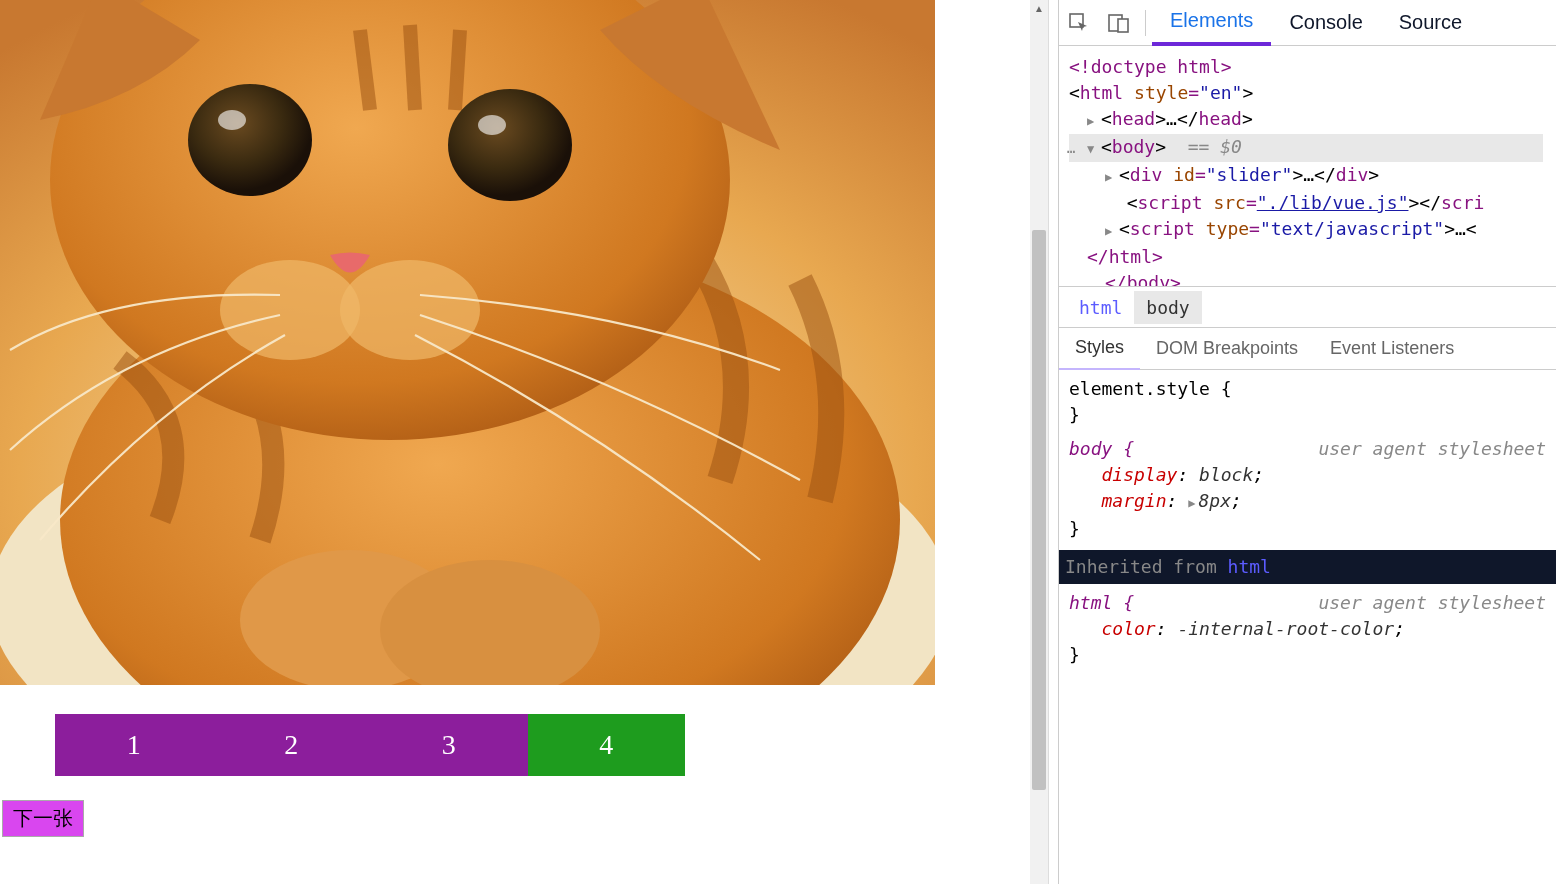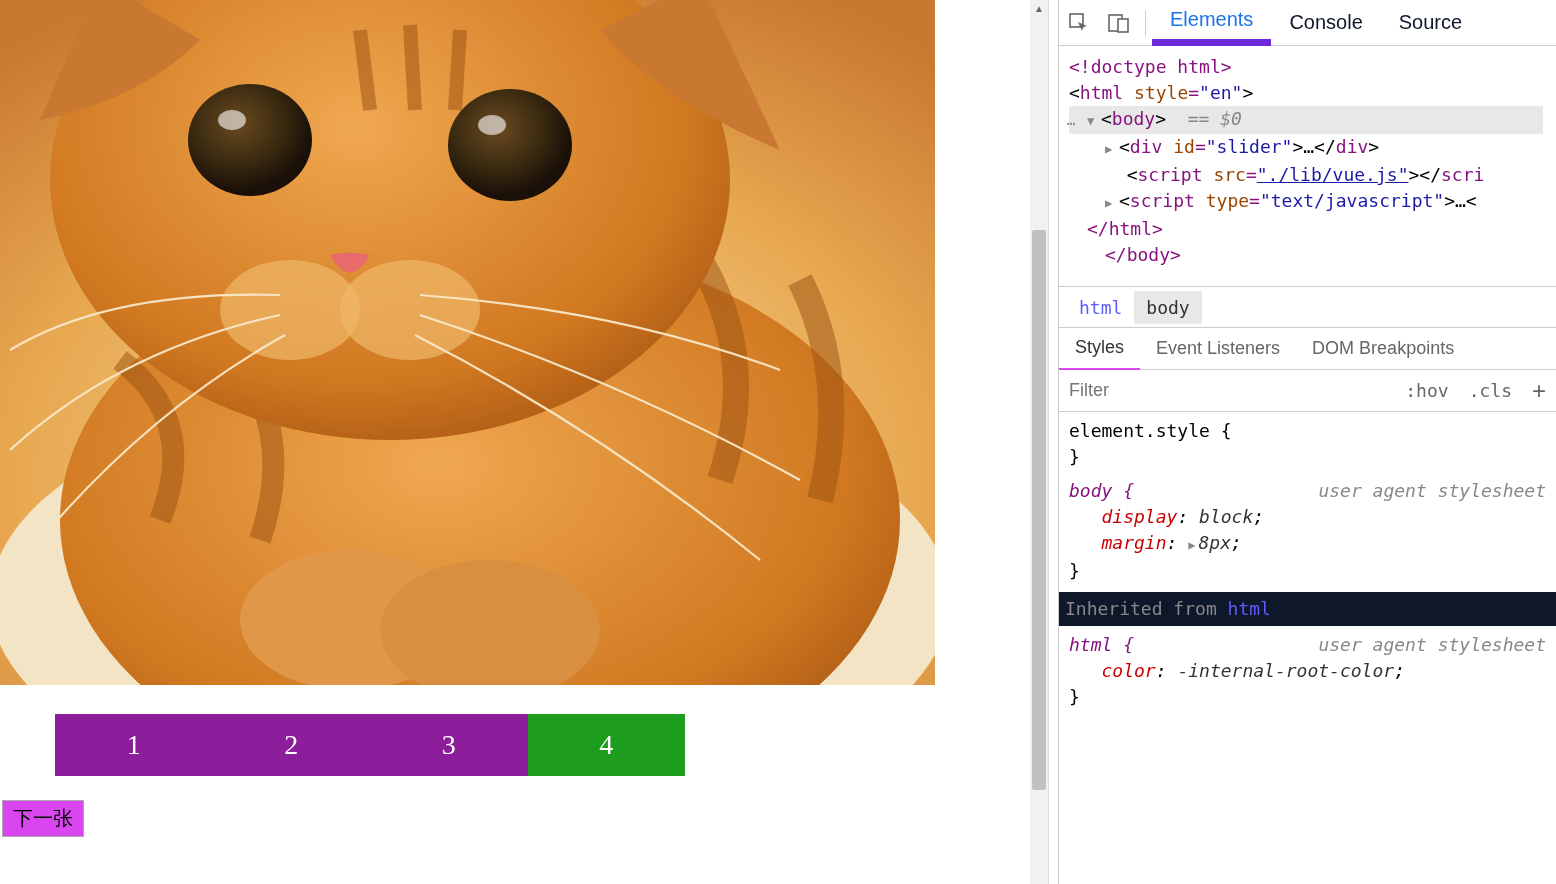--- a/index.html
+++ b/index.html
@@ -17,21 +17,21 @@
   .vscroll-thumb { position:absolute; left:1032px; top:230px; width:14px; height:560px; background:#c1c1c1; border-radius:2px; }
   .vscroll-arrow { position:absolute; left:1030px; width:18px; height:16px; display:flex; align-items:center; justify-content:center; color:#666; font-size:10px; }
   .vscroll-arrow.top { top:0; }
 
   
   .devtools { position:absolute; left:1058px; top:0; right:0; height:884px; background:#fff; border-left:1px solid #ccc; display:flex; flex-direction:column; }
   .toolbar { height:46px; border-bottom:1px solid #ccc; display:flex; align-items:center; }
   .toolbar-icon { width:40px; height:46px; display:flex; align-items:center; justify-content:center; color:#666; cursor:pointer; }
   .toolbar-sep { width:1px; height:26px; background:#ccc; margin:0 6px; }
   .toolbar-tab { padding:0 18px; height:46px; display:flex; align-items:center; font-size:20px; color:#0f172a; cursor:pointer; }
-  .toolbar-tab.active { color:#1a73e8; border-bottom:7px solid #6d28d9; }
+  .toolbar-tab.active { color:#1a73e8; border-bottom:4px solid #6d28d9; }
 
   .dom { padding:8px 13px 8px 10px; font-family:Consolas,Menlo,monospace; font-size:18px; line-height:26px; height:240px; overflow:hidden; }
   .tag { color:#881280; }
   .attr { color:#994500; }
   .val { color:#1a1aa6; }
   .link { color:#1a1aa6; text-decoration:underline; }
   .eq { color:#881280; }
   .dom .row { white-space:nowrap; }
   .dom .i1 { padding-left:18px; }
   .dom .i2 { padding-left:36px; }
@@ -39,21 +39,21 @@
   .selected-row { background:#e8e8e8; position:relative; }
   .selected-row .dots { position:absolute; left:-2px; top:4px; color:#888; font-size:14px; letter-spacing:-2px; }
   .eqdollar { color:#888; font-style:italic; }
 
   .crumbs { height:42px; border-top:1px solid #ccc; border-bottom:1px solid #ccc; display:flex; align-items:center; padding-left:8px; font-family:Consolas,monospace; font-size:18px; }
   .crumb { padding:6px 12px; color:#5c5cff; cursor:pointer; }
   .crumb.active { background:#e8e8e8; color:#333; }
 
   .styles-tabs { height:42px; border-bottom:1px solid #ccc; display:flex; align-items:center; }
   .styles-tab { padding:0 16px; height:42px; display:flex; align-items:center; font-size:18px; color:#666; cursor:pointer; }
-  .styles-tab.active { color:#333; border-bottom:2px solid #d946ef; }
+  .styles-tab.active { color:#333; border-bottom:2px solid #c4b5fd; }
 
   .filter-row { height:42px; border-bottom:1px solid #ccc; display:flex; align-items:center; }
   .filter-input { flex:1; border:none; height:40px; padding:0 10px; font-size:18px; color:#888; outline:none; }
   .filter-btn { padding:0 10px; font-family:Consolas,monospace; font-size:18px; color:#666; cursor:pointer; }
   .plus { font-size:24px; padding:0 10px; color:#666; cursor:pointer; }
 
   .styles-body { flex:1; padding:6px 10px; font-family:Consolas,Menlo,monospace; font-size:18px; line-height:26px; overflow:hidden; }
   .sel { color:#881280; }
   .prop { color:#c80000; }
   .pval { color:#333; }
@@ -167,45 +167,40 @@
     </div>
     <div class="toolbar-sep"></div>
     <div class="toolbar-tab active">Elements</div>
     <div class="toolbar-tab">Console</div>
     <div class="toolbar-tab">Source</div>
   </div>
 
   <div class="dom">
     <div class="row"><span class="tag">&lt;!doctype html&gt;</span></div>
     <div class="row">&lt;<span class="tag">html</span> <span class="attr">style</span><span class="eq">=</span><span class="val">"en"</span>&gt;</div>
+    <div class="row i1"><span class="arrow">▶</span>&lt;<span class="tag">head</span>&gt;…&lt;/<span class="tag">head</span>&gt;</div>
     <div class="row i1 selected-row"><span class="dots">⋯</span><span class="arrow">▼</span>&lt;<span class="tag">body</span>&gt;&nbsp;&nbsp;<span class="eqdollar">== $0</span></div>
     <div class="row i2"><span class="arrow">▶</span>&lt;<span class="tag">div</span> <span class="attr">id</span><span class="eq">=</span><span class="val">"slider"</span>&gt;…&lt;/<span class="tag">div</span>&gt;</div>
     <div class="row i2">&nbsp;&nbsp;&lt;<span class="tag">script</span> <span class="attr">src</span><span class="eq">=</span><span class="link">"./lib/vue.js"</span>&gt;&lt;/<span class="tag">scri</span></div>
     <div class="row i2"><span class="arrow">▶</span>&lt;<span class="tag">script</span> <span class="attr">type</span><span class="eq">=</span><span class="val">"text/javascript"</span>&gt;…&lt;</div>
     <div class="row i1"><span class="tag">&lt;/html&gt;</span></div>
     <div class="row i2"><span class="tag">&lt;/body&gt;</span></div>
   </div>
 
   <div class="crumbs">
     <span class="crumb">html</span>
     <span class="crumb active">body</span>
   </div>
 
   <div class="styles-tabs">
     <div class="styles-tab active">Styles</div>
+    <div class="styles-tab">DOM Breakpoints</div>
     <div class="styles-tab">Event Listeners</div>
-    <div class="styles-tab">DOM Breakpoints</div>
-  </div>
-
-  <div class="filter-row">
-    <input class="filter-input" placeholder="Filter" style="">
-    <span class="filter-btn">:hov</span>
-    <span class="filter-btn">.cls</span>
-    <span class="plus">+</span>
-  </div>
+  </div>
+
 
   <div class="styles-body">
     <div class="block">
       <span>element.style {</span><br>
       <span>}</span>
     </div>
     <div class="block">
       <span class="uas">user agent stylesheet</span>
       <span class="sel"><i style="font-style:italic">body {</i></span><br>
       &nbsp;&nbsp;&nbsp;<span class="prop"><i style="font-style:italic">display</i></span><i style="font-style:italic">: </i><span class="pval"><i style="font-style:italic">block</i></span><i style="font-style:italic">;</i><br>

